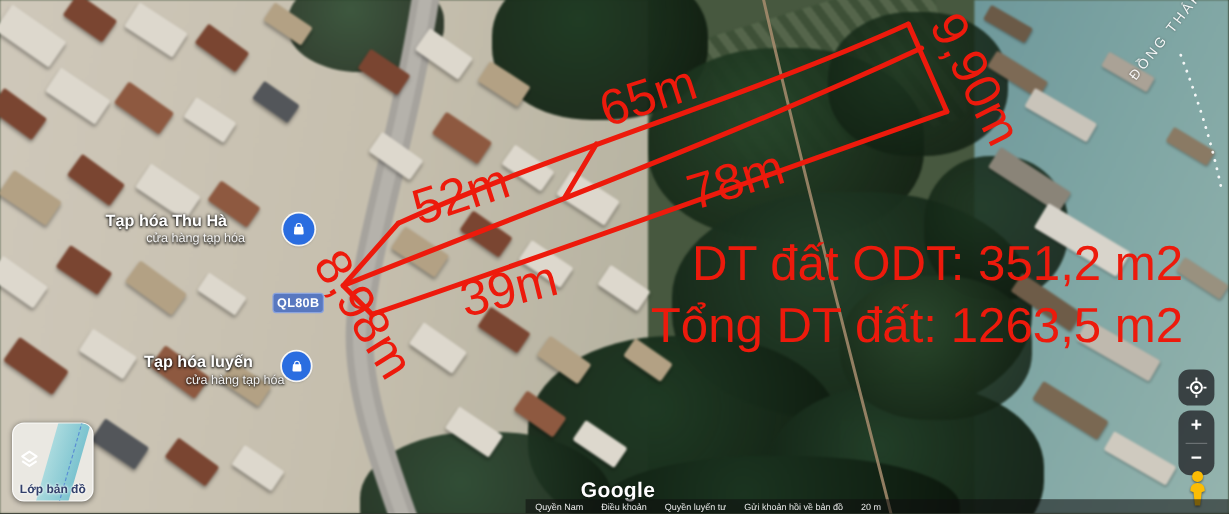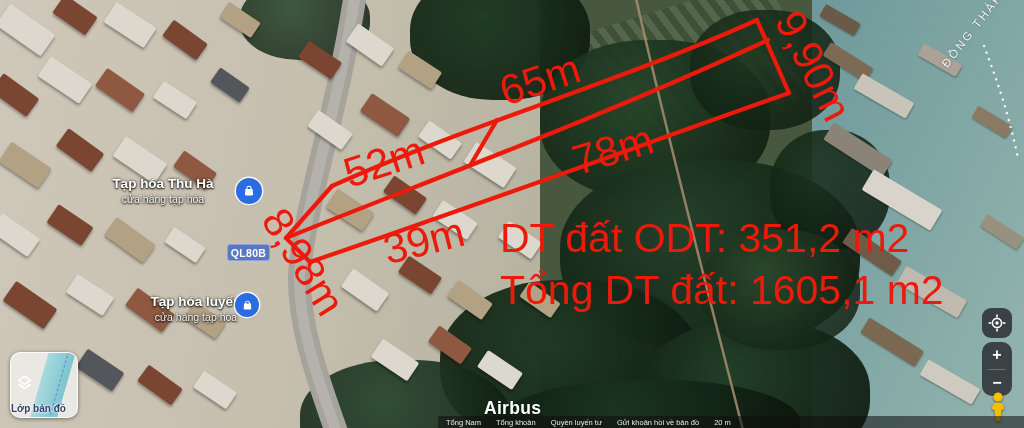--- a/index.html
+++ b/index.html
@@ -17,25 +17,25 @@
          transform:rotate(-17deg);opacity:.9;
          background:repeating-linear-gradient(70deg,#57684d 0 7px,#3d5037 7px 14px);}
   .blob{position:absolute;border-radius:46%;}
   .roof{position:absolute;border-radius:2px;box-shadow:1px 2px 3px rgba(0,0,0,.35);}
   .boat{position:absolute;border-radius:2px;box-shadow:1px 1px 2px rgba(0,0,0,.3);}
   svg.lines{position:absolute;inset:0;overflow:visible;}
 
   
   .meas{position:absolute;color:#ed1a0c;font-size:42px;font-weight:400;white-space:nowrap;
         transform:translate(-50%,-50%) rotate(var(--r));line-height:1;}
-  #area-text{position:absolute;left:500px;top:212px;width:486px;text-align:left;
+  #area-text{position:absolute;left:500px;top:193px;width:486px;text-align:right;
         color:#ed1a0c;font-size:41px;line-height:52px;font-weight:400;}
 
   
-  .poi-name{position:absolute;color:#fff;font-size:13.5px;font-weight:700;text-align:center;
+  .poi-name{position:absolute;color:#fff;font-size:13.5px;font-weight:700;text-align:left;
         text-shadow:0 1px 2px rgba(0,0,0,.95),0 0 3px rgba(0,0,0,.8);}
   .poi-sub{position:absolute;color:#f2f2f2;font-size:10.5px;font-weight:400;text-align:center;
         text-shadow:0 1px 2px rgba(0,0,0,.95),0 0 3px rgba(0,0,0,.8);}
   .poi-ico{position:absolute;border-radius:50%;background:#2a6de0;display:flex;
         align-items:center;justify-content:center;
         box-shadow:0 0 0 1.5px rgba(255,255,255,.9),0 1px 2px rgba(0,0,0,.5);}
   #road-badge{position:absolute;left:227px;top:244px;width:43px;height:17px;border-radius:3px;
         background:#5878c0;border:1px solid #8aa3dd;color:#fff;font-size:10.5px;font-weight:700;
         display:flex;align-items:center;justify-content:center;letter-spacing:.3px;}
   #province{position:absolute;left:972px;top:30px;transform:translate(-50%,-50%) rotate(-52deg);
@@ -54,21 +54,21 @@
         filter:drop-shadow(0 1px 1px rgba(0,0,0,.5));}
 
   
   #layers{position:absolute;left:10px;top:352px;width:68px;height:66px;border-radius:10px;
         overflow:hidden;border:1.5px solid rgba(255,255,255,.85);cursor:pointer;
         box-shadow:0 1px 4px rgba(0,0,0,.45);background:#eae8e2;}
   #layers .river{position:absolute;left:26px;top:-18px;width:26px;height:120px;
         transform:rotate(16deg);background:linear-gradient(90deg,#a9dade,#7cc3cf);}
   #layers .admin{position:absolute;left:44px;top:-14px;height:116px;width:0;
         border-left:1.5px dashed #5b8fd4;transform:rotate(16deg);}
-  #layers .lbl{position:absolute;left:0;right:0;bottom:3px;font-size:10px;
+  #layers .lbl{position:absolute;left:0;right:0;bottom:3px;text-align:center;font-size:10px;
         font-weight:700;color:#33406b;text-shadow:0 0 2px #fff,0 0 3px #fff;}
   #layers .lyr-ico{position:absolute;left:6px;top:22px;}
 
   
   #glogo{position:absolute;left:484px;top:398px;color:#fff;font-size:17.5px;font-weight:700;
         letter-spacing:.3px;text-shadow:0 1px 2px rgba(0,0,0,.6);}
   #attrib{position:absolute;left:438px;right:0;bottom:0;height:12px;
         background:rgba(15,15,15,.55);display:flex;gap:15px;align-items:flex-start;
         padding:2px 8px 0 8px;font-size:7.5px;color:#e9e9e9;white-space:nowrap;overflow:hidden;}
   #attrib span{display:inline-block;}
@@ -176,21 +176,21 @@
 
   <span class="meas" style="left:540px;top:80px;--r:-18deg">65m</span>
   <span class="meas" style="left:384px;top:162px;--r:-18deg">52m</span>
   <span class="meas" style="left:613px;top:150px;--r:-17deg">78m</span>
   <span class="meas" style="left:424px;top:241px;--r:-14deg">39m</span>
   <span class="meas" style="left:813px;top:66px;--r:63deg">9,90m</span>
   <span class="meas" style="left:303px;top:262px;--r:58deg">8,98m</span>
 
   <div id="area-text">
     <div>DT đất ODT: 351,2 m2</div>
-    <div>Tổng DT đất: 1605,1 m2</div>
+    <div>Tổng DT đất: 1263,5 m2</div>
   </div>
 
   <div class="poi-name" style="left:88px;top:176px;width:150px;">Tạp hóa Thu Hà</div>
   <div class="poi-sub" style="left:88px;top:193px;width:150px;">cửa hàng tạp hóa</div>
   <div class="poi-ico" style="left:236px;top:178px;width:26px;height:26px;">
     <svg width="14" height="14" viewBox="0 0 24 24">
       <path fill="#fff" d="M16.5 8.5v-1a4.5 4.5 0 0 0-9 0v1H5.8l-.8 9.2a1.8 1.8 0 0 0 1.8 1.8h10.4a1.8 1.8 0 0 0 1.8-1.8L18.2 8.5h-1.7zm-7.3-1a2.8 2.8 0 0 1 5.6 0v1H9.2v-1z"></path>
     </svg>
   </div>
 
@@ -232,22 +232,22 @@
     <div class="zdiv"></div>
     <div class="zbtn">−</div>
   </div>
   <div id="pegman">
     <svg width="28" height="36" viewBox="0 0 28 36">
       <circle cx="14" cy="7" r="4.6" fill="#fbbc04"></circle>
       <path d="M14 12.5c-4.6 0-6 3.2-6 6.6l2.6 1.2 1.2 11h4.4l1.2-11 2.6-1.2c0-3.4-1.4-6.6-6-6.6z" fill="#fbbc04"></path>
     </svg>
   </div>
 
-  <div id="glogo">Airbus</div>
+  <div id="glogo">Google</div>
   <div id="attrib">
-    <span>Tổng Nam</span>
-    <span>Tổng khoản</span>
+    <span>Quyền Nam</span>
+    <span>Điều khoản</span>
     <span>Quyền luyến tư</span>
     <span>Gửi khoản hồi về bản đồ</span>
     <span>20 m</span>
   </div>
 
 </div>
 
 </body></html>

